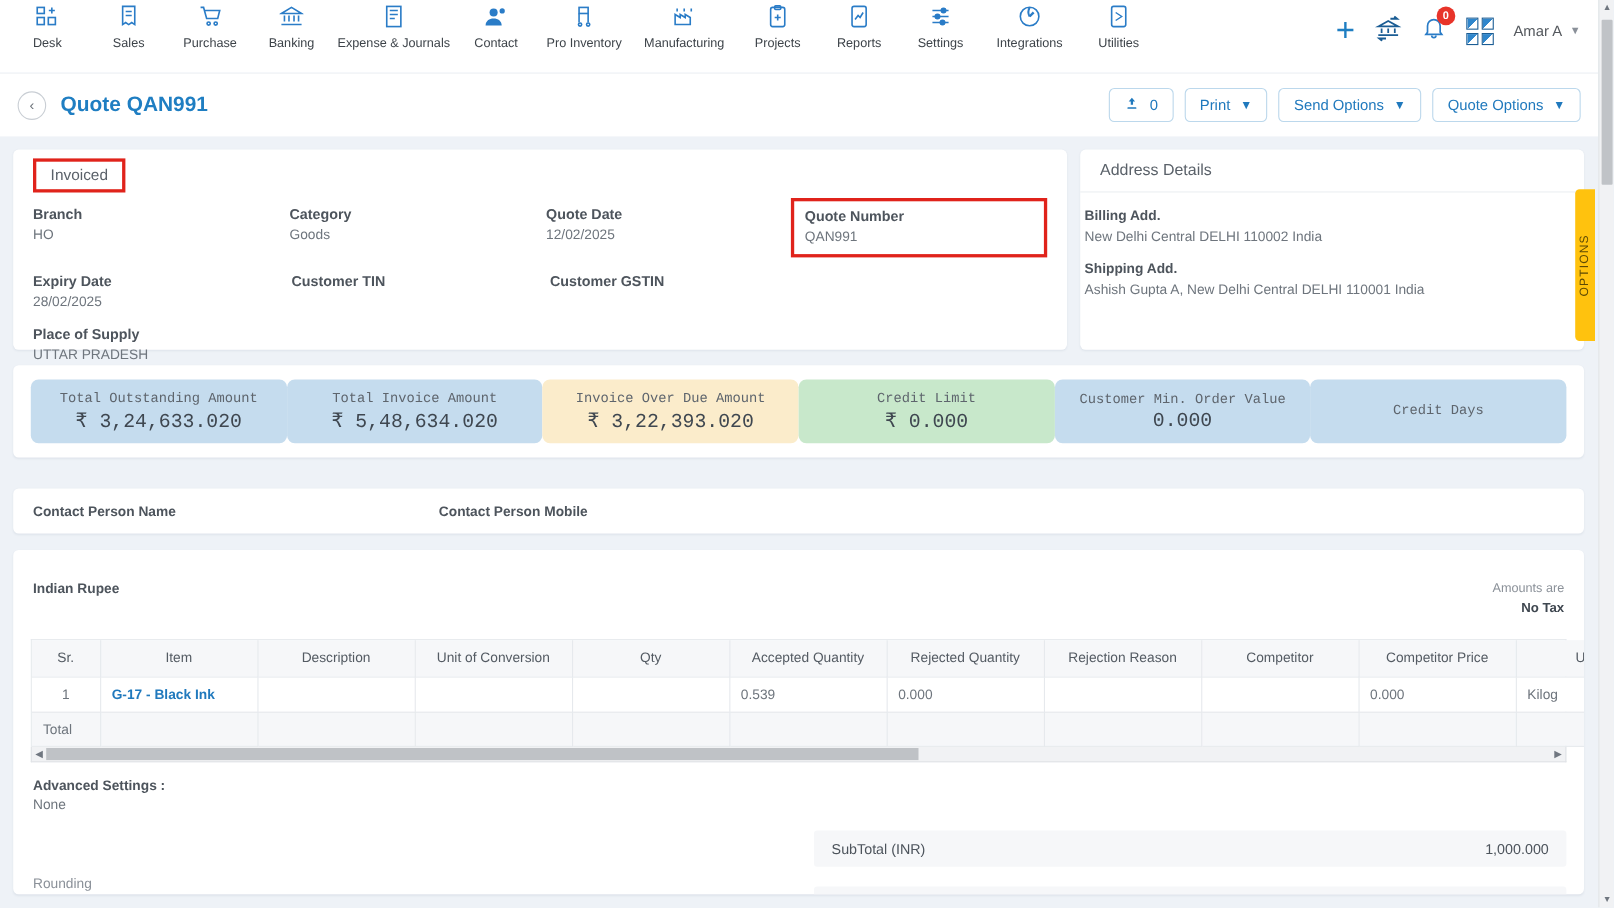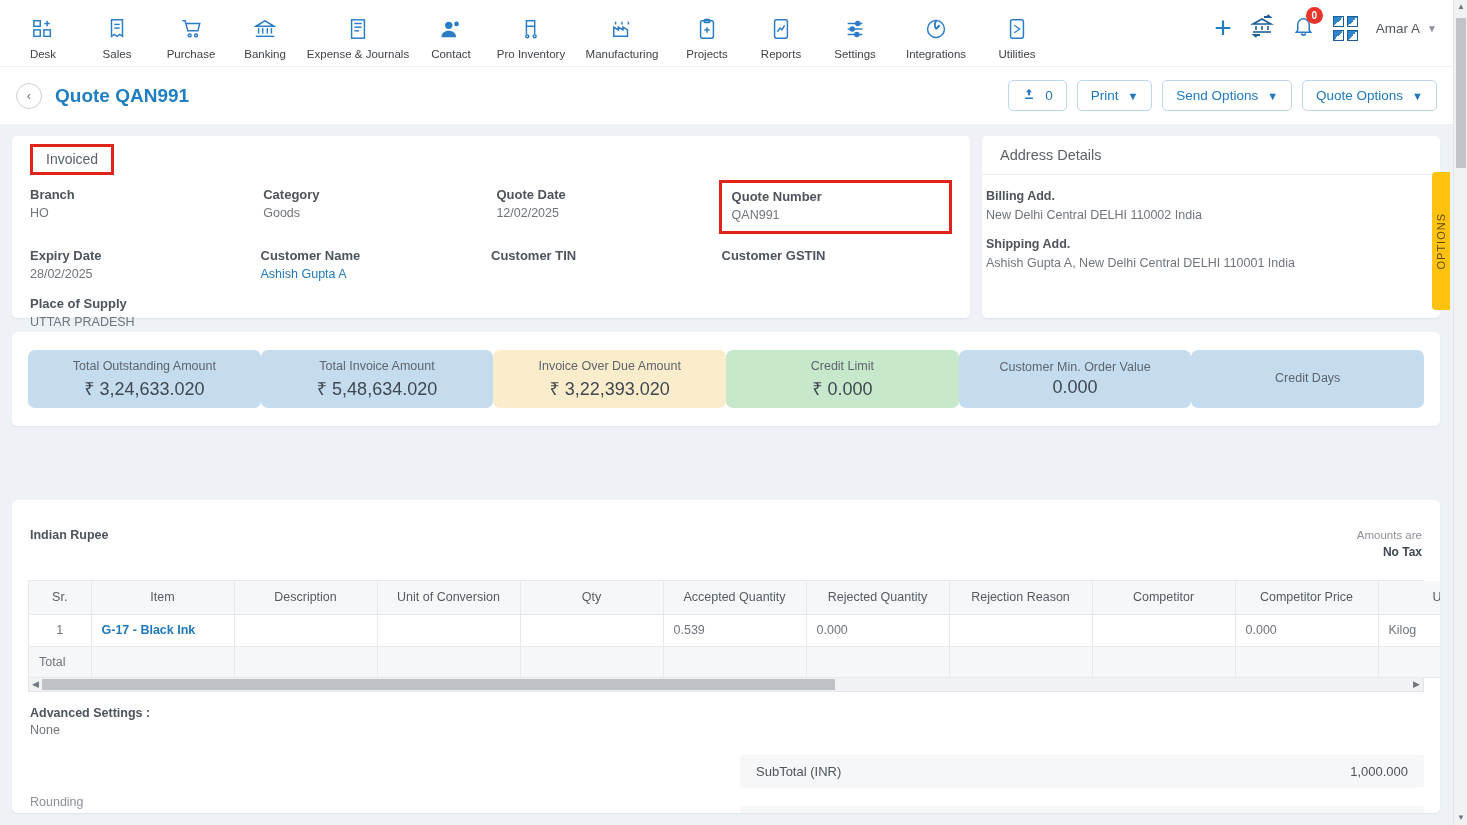--- a/index.html
+++ b/index.html
@@ -16,21 +16,21 @@
   .topnav {
     position: absolute; top: 0; left: 0;
     width: 1453px; height: 66px;
     background: #ffffff;
     display: flex; align-items: flex-start;
     padding-left: 6px;
   }
   .navitem {
     width: 74px; min-width: 50px;
     display: flex; flex-direction: column; align-items: center;
-    padding-top: 16px; cursor: pointer;
+    padding-top: 2px; cursor: pointer;
   }
   .navitem .ico { height: 26px; display: flex; align-items: center; justify-content: center; color: #2a7cc7; }
   .navitem .lbl { font-size: 11.5px; color: #3d4349; margin-top: 6px; white-space: nowrap; }
   .nav-expense { width: 112px; }
   .nav-proinv { width: 86px; }
   .nav-manu { width: 96px; }
   .nav-integ { width: 88px; }
 
   .navright {
     margin-left: auto; display: flex; align-items: center;
@@ -124,24 +124,25 @@
     background: #ffc20e; border-radius: 4px 0 0 4px;
     color: #5d4a05; font-size: 11px; letter-spacing: 1px;
     display: flex; align-items: center; justify-content: center;
     cursor: pointer;
   }
   .optionstab span { writing-mode: vertical-rl; transform: rotate(180deg); }
 
   
   .statswrap {
     position: absolute; top: 332px; left: 12px;
-    width: 1428px; height: 94px;
+    width: 1428px; height: 84px;
     background: #fff; border-radius: 5px;
     display: flex; align-items: center; padding: 0 16px;
     box-shadow: 0 1px 2px rgba(30,50,80,.07);
+    font-family: Liberation Mono, monospace;
   }
   .stat {
     flex: 1; height: 58px; border-radius: 7px;
     display: flex; flex-direction: column; align-items: center; justify-content: center;
     background: #c5dcee;
   }
   .stat.yellow { background: #fbeccb; }
   .stat.green { background: #c8e8cb; }
   .stat .slabel { font-size: 12.5px; color: #5e656d; }
   .stat .sval { font-size: 18px; color: #3f4750; margin-top: 3px; }
@@ -470,24 +471,20 @@
           <div class="flabel">Quote Number</div>
           <div class="fval">QAN991</div>
         </div>
       </div>
 
       <div class="frow">
         <div class="fcell c1">
           <div class="flabel">Expiry Date</div>
           <div class="fval">28/02/2025</div>
         </div>
-        <div class="fcell c2">
-          <div class="flabel">Customer Name</div>
-          <div class="fval link">Ashish Gupta A</div>
-        </div>
         <div class="fcell c3">
           <div class="flabel">Customer TIN</div>
           <div class="fval"></div>
         </div>
         <div class="fcell c3">
           <div class="flabel">Customer GSTIN</div>
           <div class="fval"></div>
         </div>
       </div>
 
@@ -534,20 +531,24 @@
     <div class="stat">
       <span class="slabel">Customer Min. Order Value</span>
       <span class="sval">0.000</span>
     </div>
     <div class="stat">
       <span class="slabel">Credit Days</span>
       <span class="sval"></span>
     </div>
   </div>
 
+  <div class="card contactcard">
+    <span class="clabel">Contact Person Name</span>
+    <span class="clabel second">Contact Person Mobile</span>
+  </div>
 
   <div class="card itemscard">
     <div class="curr-row">
       <span class="currlabel">Indian Rupee</span>
       <span class="taxnote">
         <span>Amounts are</span><br>
         <b>No Tax</b>
       </span>
     </div>
 

